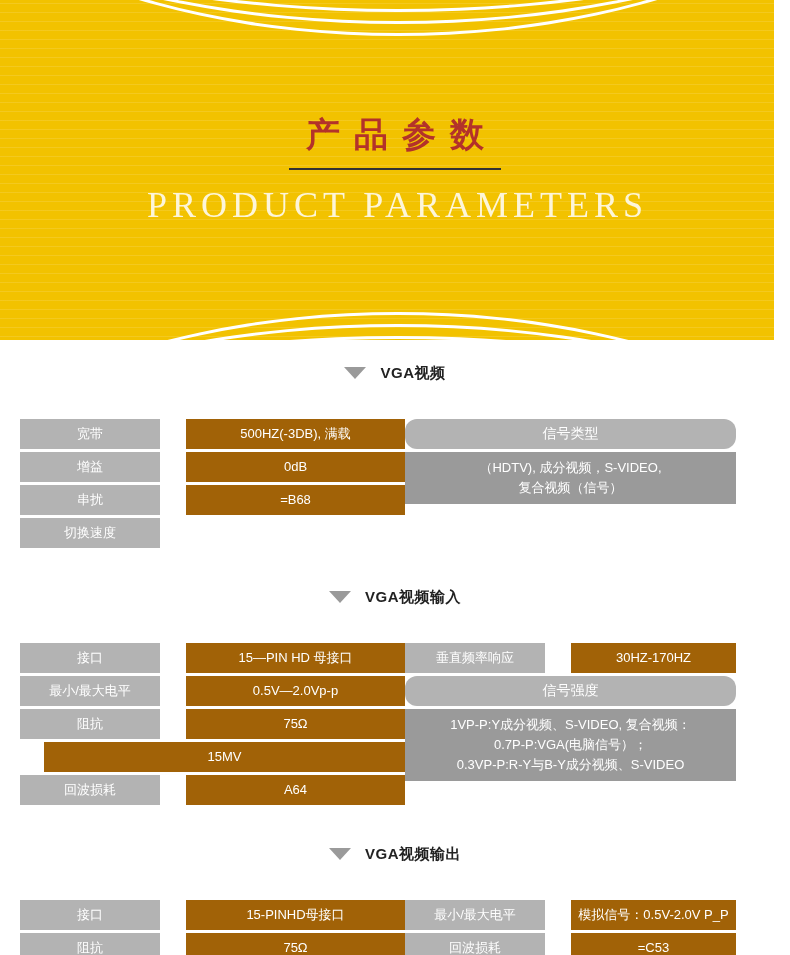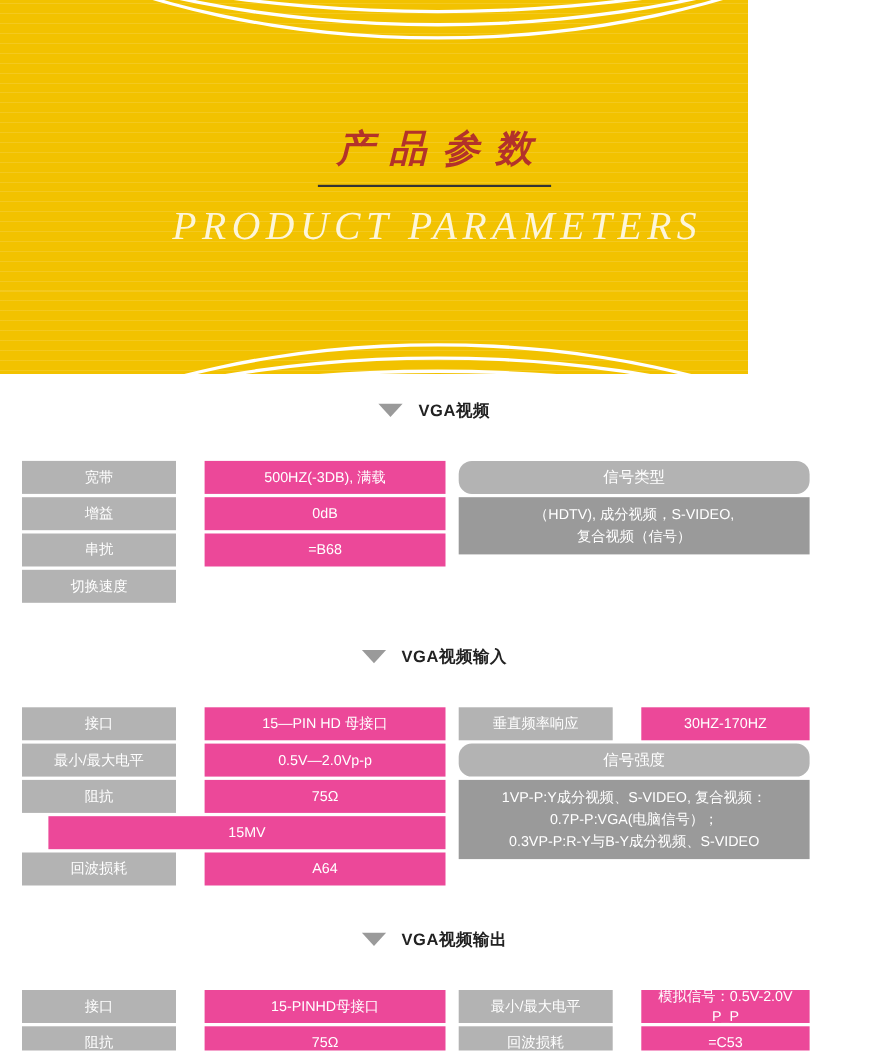--- a/index.html
+++ b/index.html
@@ -10,25 +10,24 @@
     width: 790px;
     height: 955px;
     background: #ffffff;
     font-family: "Liberation Sans", sans-serif;
     overflow: hidden;
   }
 
   
   .banner {
     position: relative;
-    width: 680px;
+    width: 774px;
     height: 340px;
     background: #f2c200;
     overflow: hidden;
-    font-style: italic;
   }
   .banner-stripes {
     position: absolute;
     left: 0; top: 0;
     width: 790px; height: 340px;
     background:
       repeating-linear-gradient(
         to bottom,
         rgba(255,255,255,0.00) 0px,
         rgba(255,255,255,0.00) 3px,
@@ -108,21 +107,21 @@
   .section-title {
     font-size: 15px;
     font-weight: bold;
     color: #222222;
     letter-spacing: 0.5px;
   }
 
   
   .block {
     display: flex;
-    gap: 12px;
+    gap: 0;
     padding: 17px 20px;
     box-sizing: border-box;
     width: 756px;
   }
   .col-left { width: 385px; flex: 0 0 385px; }
   .col-right { flex: 1; }
 
   .row {
     display: flex;
     gap: 2px;
@@ -139,21 +138,21 @@
     padding: 0 4px;
     line-height: 1.35;
   }
   .lbl {
     background: #b3b3b3;
     width: 140px;
     flex: 0 0 140px;
     height: 30px;
   }
   .val {
-    background: #ec4899;
+    background: #a16207;
     flex: 1;
     height: 30px;
     margin-left: 24px;
   }
   .lbl.small { font-size: 11px; }
 
   .panel-head {
     background: #b3b3b3;
     height: 30px;
     display: flex;

